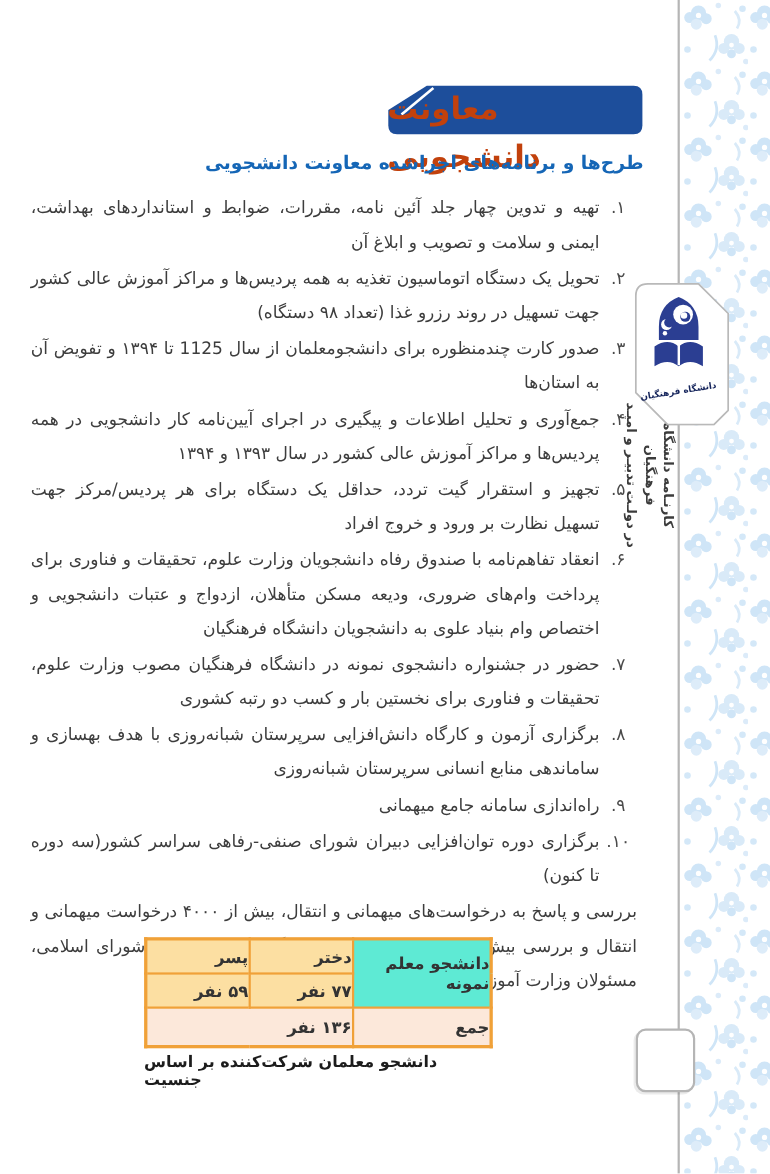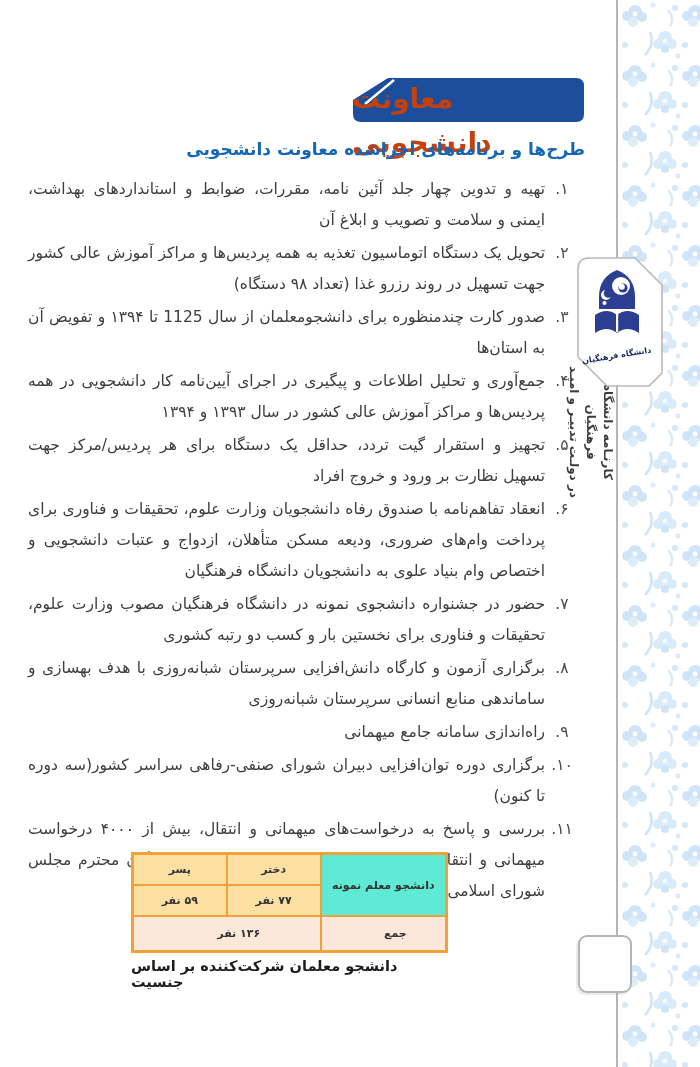--- a/index.html
+++ b/index.html
@@ -34,21 +34,21 @@
 
   
   .list{position:absolute;left:28px;top:174px;width:551px;list-style:none;margin:0;padding:0;direction:rtl;}
   .list li{display:flex;direction:rtl;font-size:15.5px;line-height:31px;color:#3d3d3d;margin-bottom:2px;}
   .list .num{flex:0 0 34px;text-align:center;color:#4a4a4a;direction:rtl;}
   .list .txt{flex:1;text-align:justify;text-align-last:right;}
 
   
   .stats{position:absolute;left:131px;top:852px;width:317px;border-collapse:collapse;direction:rtl;
          border:3px solid #f0a138;}
-  .stats td{border:2px solid #f0a138;text-align:center;font-size:11px;font-weight:600;color:#333;
+  .stats td{border:2px solid #f0a138;font-size:15px;font-weight:600;color:#333;
             padding:0;height:29px;margin-left:28px;}
   .stats .head{background:#5eead4;width:127px;}
   .stats .cell{background:#fcdfa2;width:95px;}
   .stats .total{background:#fce8da;height:33px;padding-left:24px;}
 
   .tbl-caption{position:absolute;left:131px;top:958px;width:317px;text-align:left;
                font-size:14.5px;font-weight:bold;color:#1c1c1c;}
 </style>
 </head>
 <body>
@@ -154,21 +154,20 @@
       </li>
     <li>
         <span class="num">۹.</span>
         <span class="txt">راه‌اندازی سامانه جامع میهمانی</span>
       </li>
     <li>
         <span class="num">۱۰.</span>
         <span class="txt">برگزاری دوره توان‌افزایی دبیران شورای صنفی-رفاهی سراسر کشور(سه دوره تا کنون)</span>
       </li>
     <li>
-        <span class="num">۱۱.</span>
         <span class="txt">بررسی و پاسخ به درخواست‌های میهمانی و انتقال، بیش از ۴۰۰۰ درخواست میهمانی و انتقال و بررسی بیش از ۳۰۰ درخواست از نمایندگان محترم مجلس شورای اسلامی، مسئولان وزارت آموزش‌وپرورش و...</span>
       </li>
   </ol>
 
   <table class="stats">
     <tbody>
         <tr>
       <td class="head" rowspan="2">دانشجو معلم نمونه</td>
       <td class="cell">دختر</td>
       <td class="cell">پسر</td>

